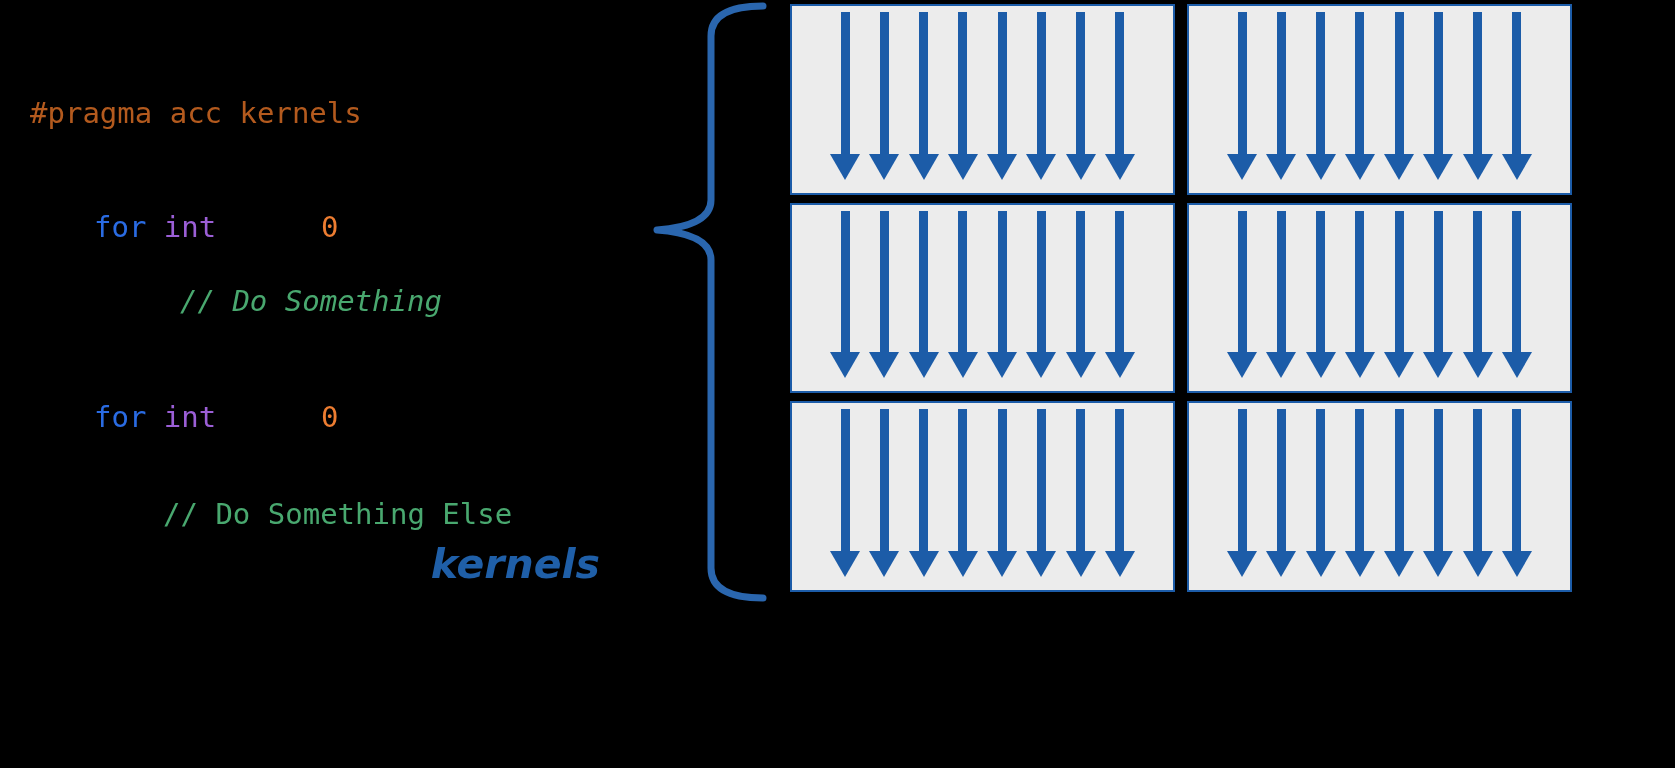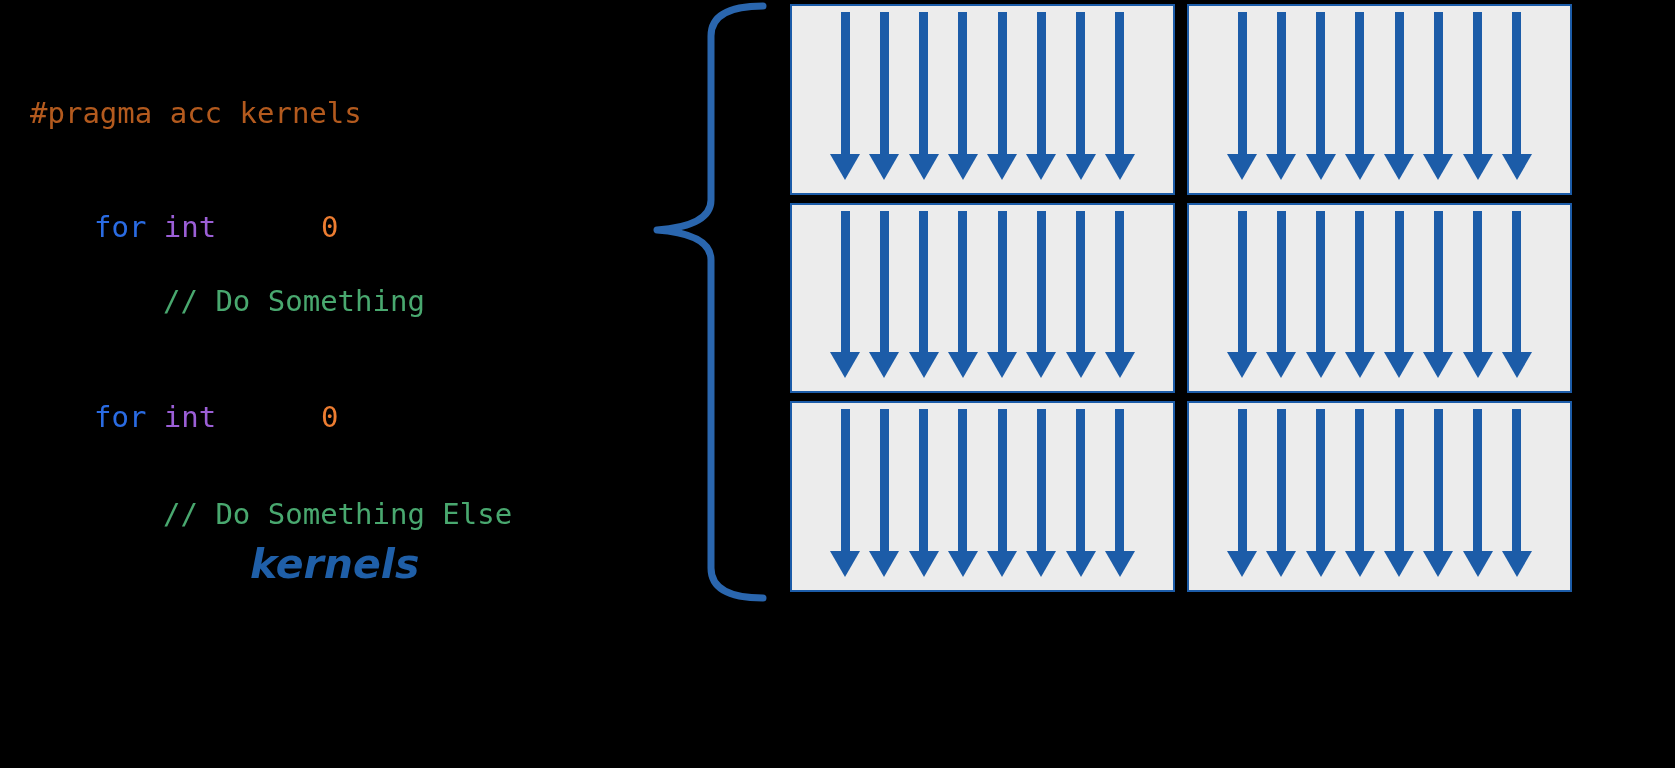--- a/index.html
+++ b/index.html
@@ -12,33 +12,34 @@
   }
   
   .code-line{
     position:absolute;
     font-size:29px;
     line-height:36px;
     white-space:pre;
   }
   .line-pragma   {left:30px;  top:95px;}
   .line-for1     {left:94px;  top:209px;}
-  .line-comment1 {left:163px; top:283px;}
+  .line-comment1 {left:180px; top:283px;font-style:italic;}
   .line-for2     {left:94px;  top:399px;}
   .line-comment2 {left:163px; top:496px;}
   .tok-pragma  {color:var(--c-pragma);}
   .tok-keyword {color:var(--c-keyword);}
   .tok-type    {color:var(--c-type);}
   .tok-number  {color:var(--c-number);}
   .tok-comment {color:var(--c-comment);}
   .tok-plain   {color:transparent;}
   
   .brace-label{
     position:absolute;
     left:250px; top:538px; width:350px;
+    text-align:right;
     font-family:"DejaVu Sans","Liberation Sans",sans-serif;
     font-style:italic;
     font-weight:bold;
     font-size:41px;
     line-height:52px;
     color:var(--c-label);
   }
   
   .brace-svg{position:absolute;left:643px;top:2px;width:127px;height:600px;}
   .brace-svg path{fill:none;stroke:var(--c-brace);stroke-width:7;stroke-linecap:round;stroke-linejoin:round;}

